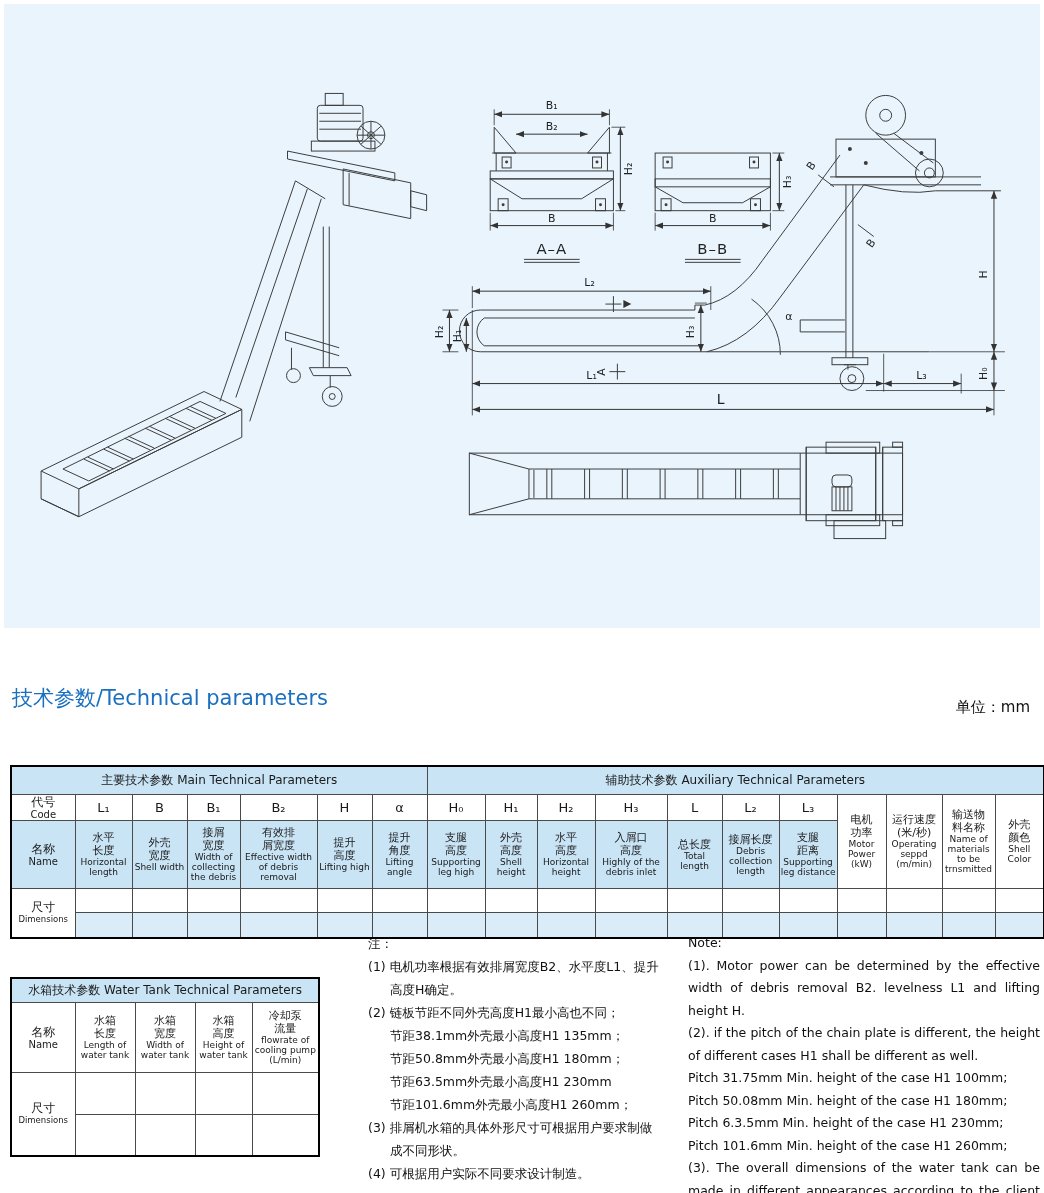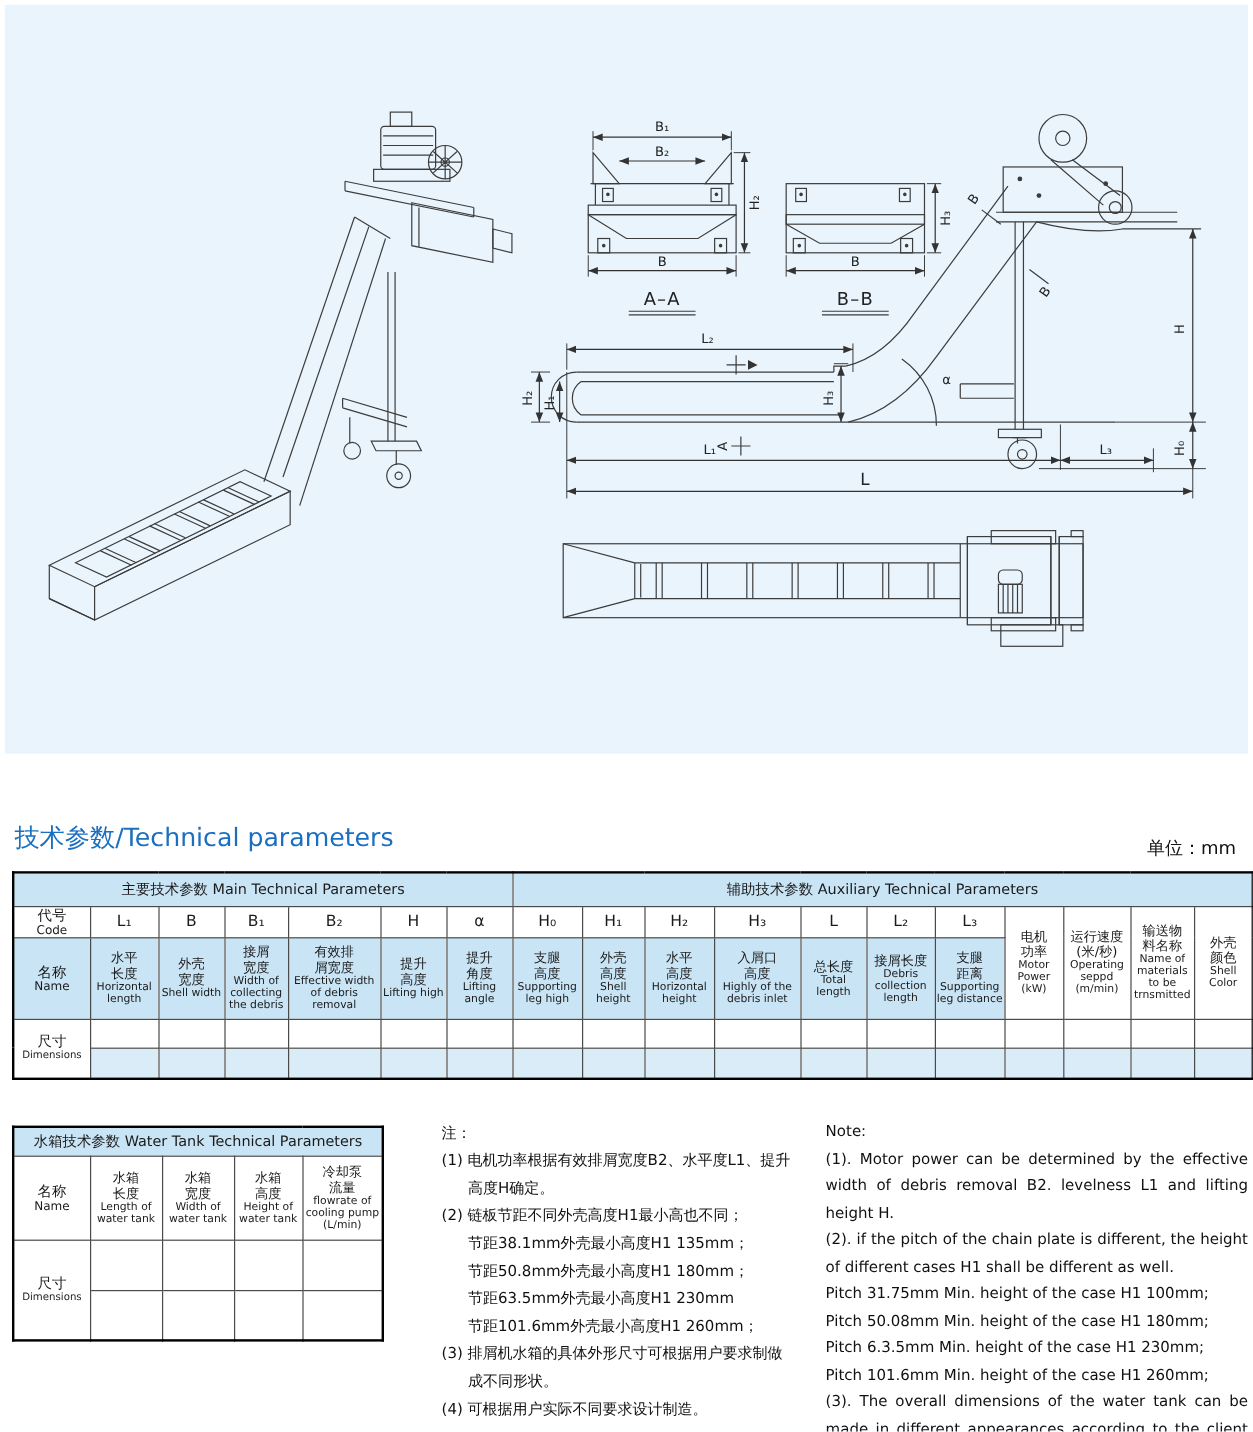--- a/index.html
+++ b/index.html
@@ -14,21 +14,21 @@
   .ext{stroke:#333;stroke-width:0.8;fill:none;}
   .dt{font-size:11px;fill:#222;font-family:"DejaVu Sans","Liberation Sans",sans-serif;}
   .st{font-size:15px;fill:#222;letter-spacing:1px;}
   .dot{fill:#3c3c3c;}
 
   
   .page-title{position:absolute;left:12px;top:684px;margin:0;font-size:21px;font-weight:normal;color:#1a6fc0;}
   .unit-label{position:absolute;right:14px;top:698px;font-size:15px;color:#111;}
 
   
-  table{border-collapse:collapse;table-layout:fixed;}
+  table{border-collapse:collapse;table-layout:fixed;margin-top:39px;}
   .main-table{position:absolute;left:10px;top:726px;width:1024px;border:2px solid #000;}
   .main-table td{border:1px solid #4a4a4a;text-align:center;vertical-align:middle;padding:0 1px;overflow:hidden;}
   .r-group{height:28px;}
   .r-code{height:22px;}
   .r-name{height:68px;}
   .r-dim1{height:24px;}
   .r-dim2{height:26px;}
   .bg-blue{background:#c9e4f5;}
   .bg-blue2{background:#d9ecf8;}
   .group-cell{font-size:12px;}

